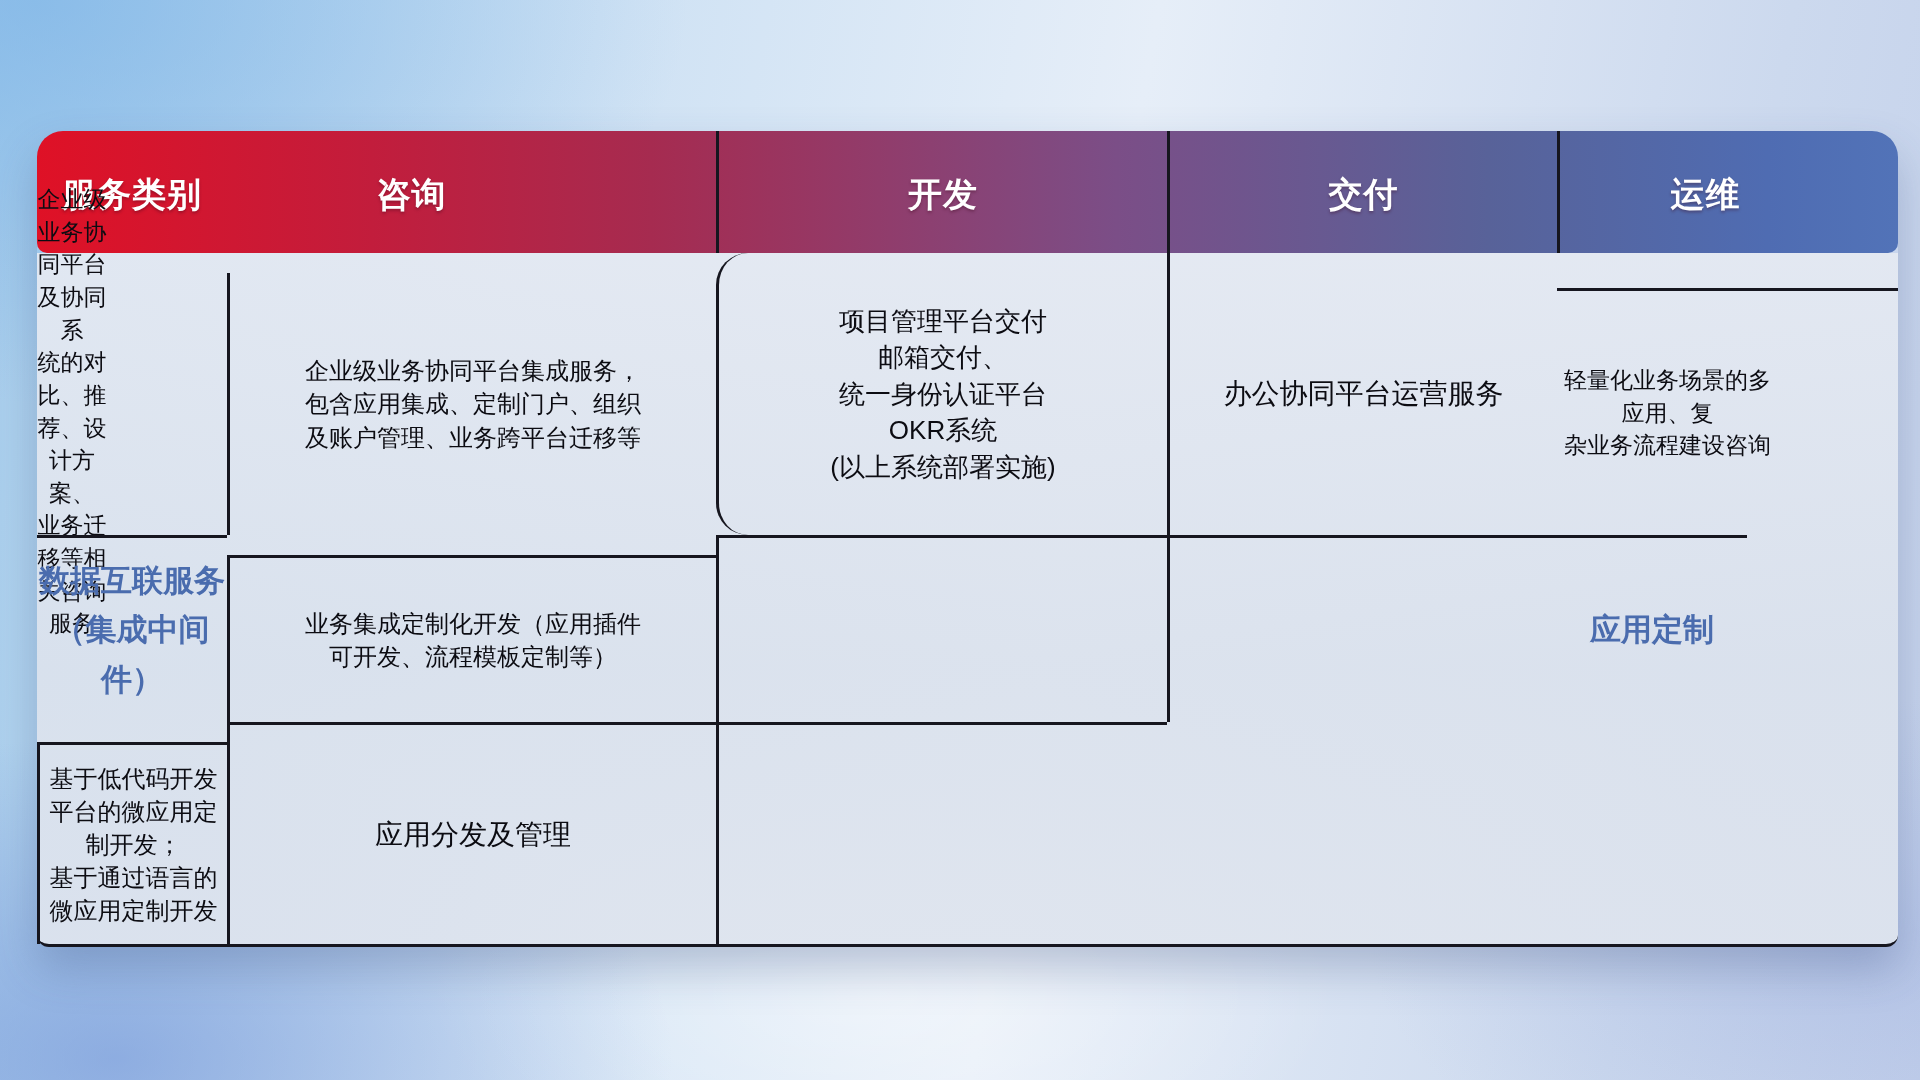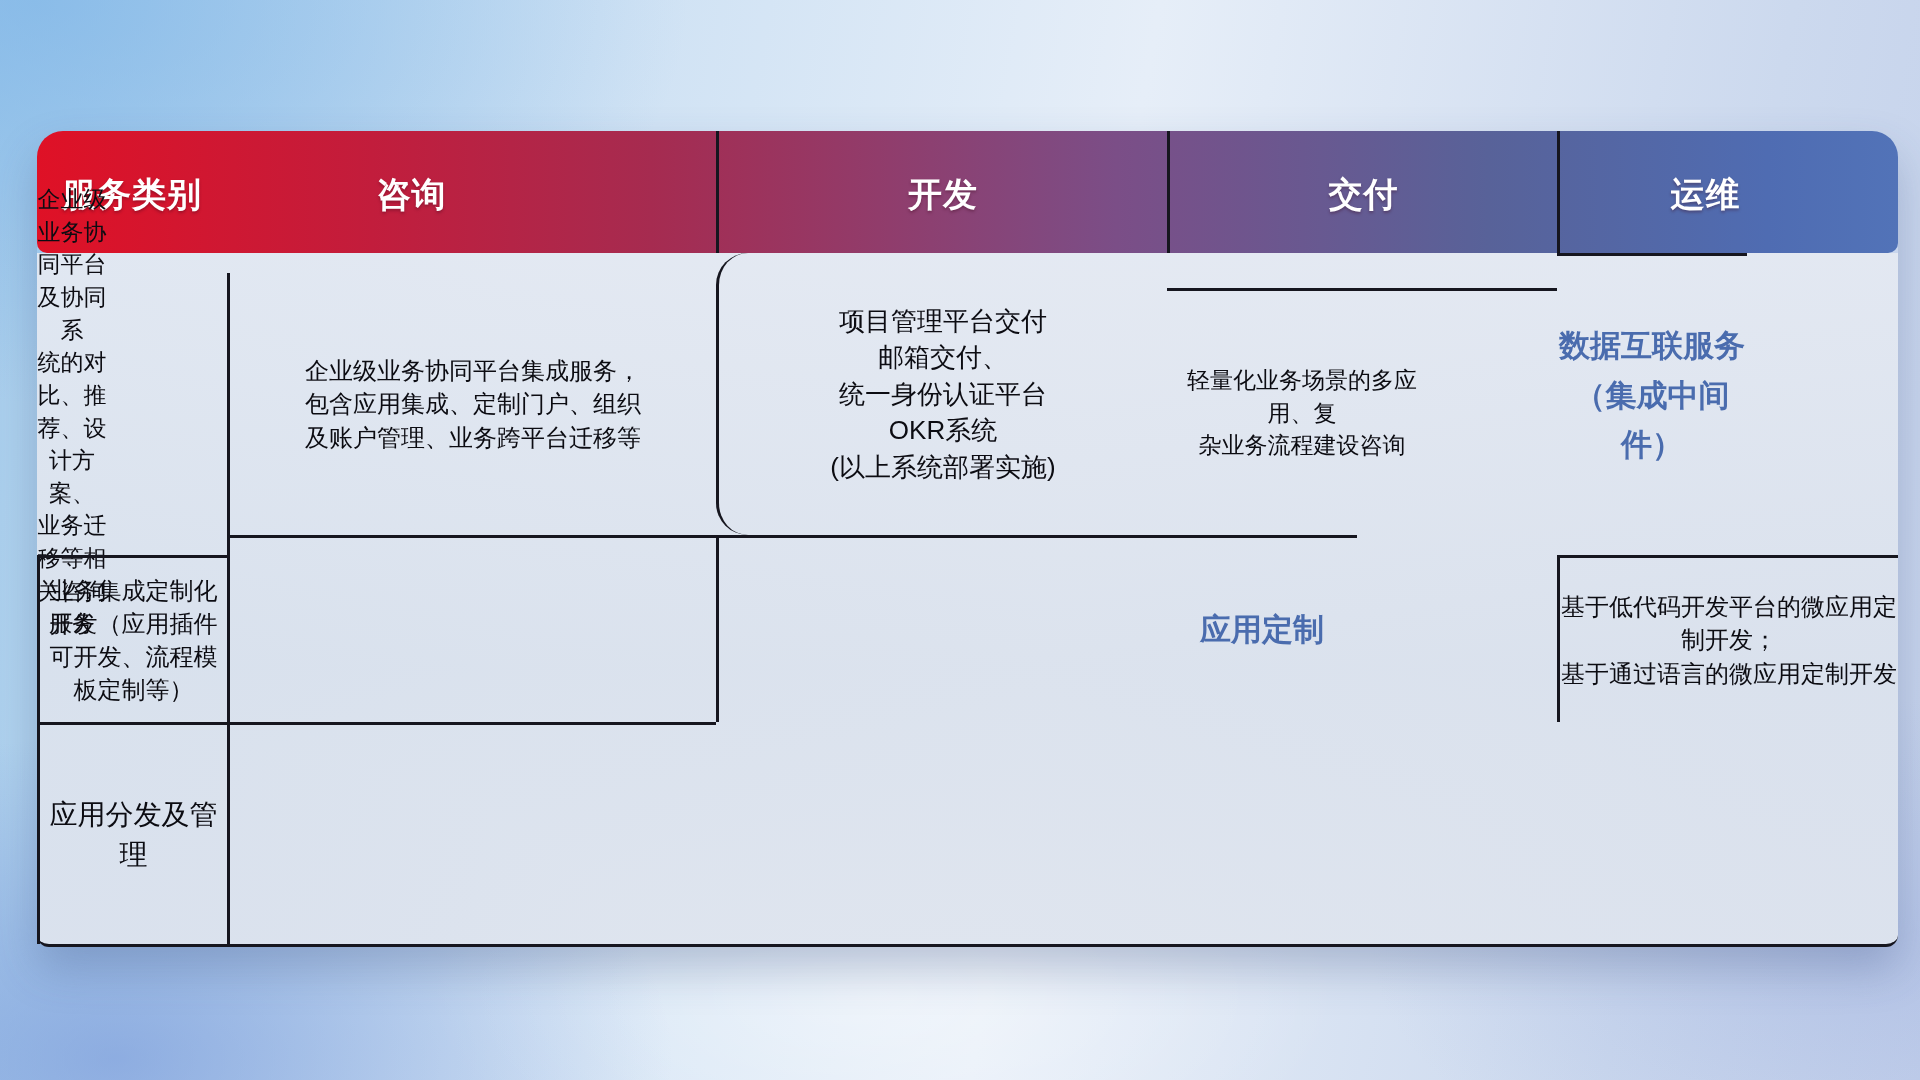--- a/index.html
+++ b/index.html
@@ -81,20 +81,21 @@
 统的对比、推荐、设计方案、
 业务迁移等相关咨询服务</div>
       <div class="td c3 r1">企业级业务协同平台集成服务，
 包含应用集成、定制门户、组织
 及账户管理、业务跨平台迁移等</div>
       <div class="td c4 r1">项目管理平台交付
 邮箱交付、
 统一身份认证平台
 OKR系统
 (以上系统部署实施)</div>
+      <div class="td c5 r1">办公协同平台运营服务</div>
 
       <div class="td c2 r2">轻量化业务场景的多应用、复
 杂业务流程建设咨询</div>
       <div class="td c1 r2 cat">数据互联服务
 （集成中间件）</div>
       <div class="td c3 r2">业务集成定制化开发（应用插件
 可开发、流程模板定制等）</div>
       <div class="td c4 r2"></div>
       <div class="td c5 r2"></div>
 

